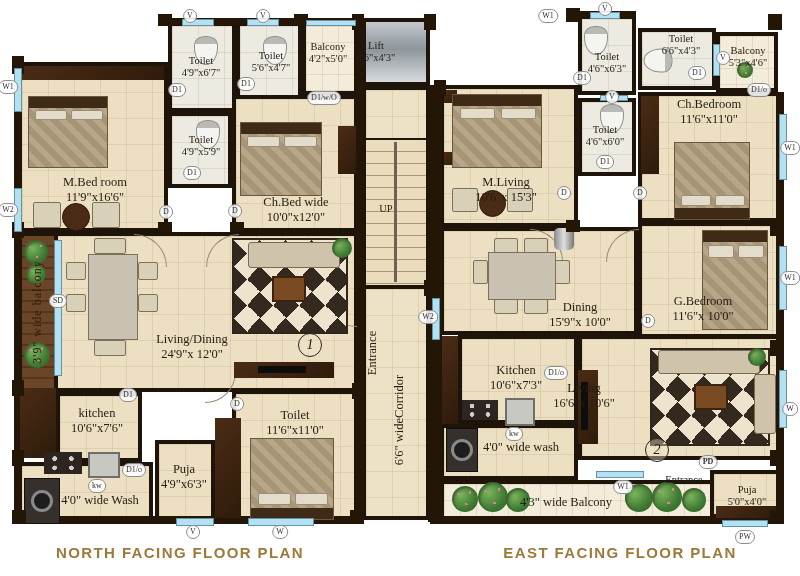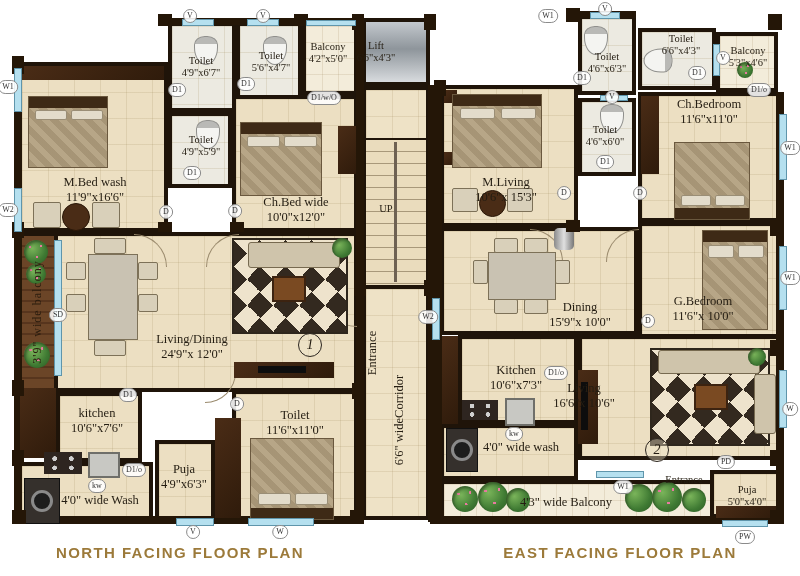--- a/index.html
+++ b/index.html
@@ -251,21 +251,21 @@
   <div class="plant" style="left:506px;top:488px;width:24px;height:24px"></div>
   <div class="plant" style="left:625px;top:484px;width:28px;height:28px"></div>
   <div class="plant flower" style="left:652px;top:482px;width:30px;height:30px"></div>
   <div class="plant" style="left:682px;top:488px;width:24px;height:24px"></div>
 
   <div class="plant flower" style="left:24px;top:240px;width:24px;height:24px"></div>
   <div class="plant flower" style="left:26px;top:264px;width:20px;height:20px"></div>
   <div class="plant flower" style="left:24px;top:342px;width:26px;height:26px"></div>
 
   <div class="lb" style="left:95px;top:190px">
-    <span>M.Bed wash</span>
+    <span>M.Bed room</span>
       <span>11'9"x16'6"</span>
     </div>
   <div class="lb small" style="left:201px;top:67px">
     <span>Toilet</span>
       <span>4'9"x6'7"</span>
     </div>
   <div class="lb small" style="left:271px;top:62px">
     <span>Toilet</span>
       <span>5'6"x4'7"</span>
     </div>
@@ -377,21 +377,21 @@
       <span class="mk" style="left: 190px; top: 16px;">V</span>
       <span class="mk" style="left: 263px; top: 16px;">V</span>
       <span class="mk" style="left: 8px; top: 87px;">W1</span>
       <span class="mk" style="left: 8px; top: 210px;">W2</span>
       <span class="mk" style="left: 177px; top: 90px;">D1</span>
       <span class="mk" style="left: 246px; top: 84px;">D1</span>
       <span class="mk" style="left: 324px; top: 98px;">D1/w/O</span>
       <span class="mk" style="left: 192px; top: 173px;">D1</span>
       <span class="mk" style="left: 166px; top: 212px;">D</span>
       <span class="mk" style="left: 235px; top: 211px;">D</span>
-      <span class="mk" style="left: 58px; top: 315px;">SD</span>
+      <span class="mk" style="left: 58px; top: 301px;">SD</span>
       <span class="mk" style="left: 128px; top: 395px;">D1</span>
       <span class="mk" style="left: 134px; top: 470px;">D1/o</span>
       <span class="mk" style="left: 97px; top: 486px;">kw</span>
       <span class="mk" style="left: 237px; top: 404px;">D</span>
       <span class="mk" style="left: 193px; top: 532px;">V</span>
       <span class="mk" style="left: 280px; top: 532px;">W</span>
       <span class="mk" style="left: 428px; top: 317px;">W2</span>
       <span class="mk" style="left: 548px; top: 16px;">W1</span>
       <span class="mk" style="left: 605px; top: 9px;">V</span>
       <span class="mk" style="left: 582px; top: 78px;">D1</span>
@@ -402,19 +402,19 @@
       <span class="mk" style="left: 605px; top: 162px;">D1</span>
       <span class="mk" style="left: 564px; top: 193px;">D</span>
       <span class="mk" style="left: 640px; top: 193px;">D</span>
       <span class="mk" style="left: 790px; top: 148px;">W1</span>
       <span class="mk" style="left: 790px; top: 278px;">W1</span>
       <span class="mk" style="left: 648px; top: 321px;">D</span>
       <span class="mk" style="left: 790px; top: 409px;">W</span>
       <span class="mk" style="left: 556px; top: 373px;">D1/o</span>
       <span class="mk" style="left: 514px; top: 434px;">kw</span>
       <span class="mk" style="left: 623px; top: 487px;">W1</span>
-      <span class="mk" style="left: 726px; top: 462px;">PD</span>
+      <span class="mk" style="left: 708px; top: 462px; font-weight: bold;">PD</span>
       <span class="mk" style="left: 745px; top: 537px;">PW</span>
     </div>
 
   <div class="title" style="left:180px;top:544px">NORTH FACING FLOOR PLAN</div>
   <div class="title" style="left:620px;top:544px">EAST FACING FLOOR PLAN</div>
 </div>
 
 </body></html>

